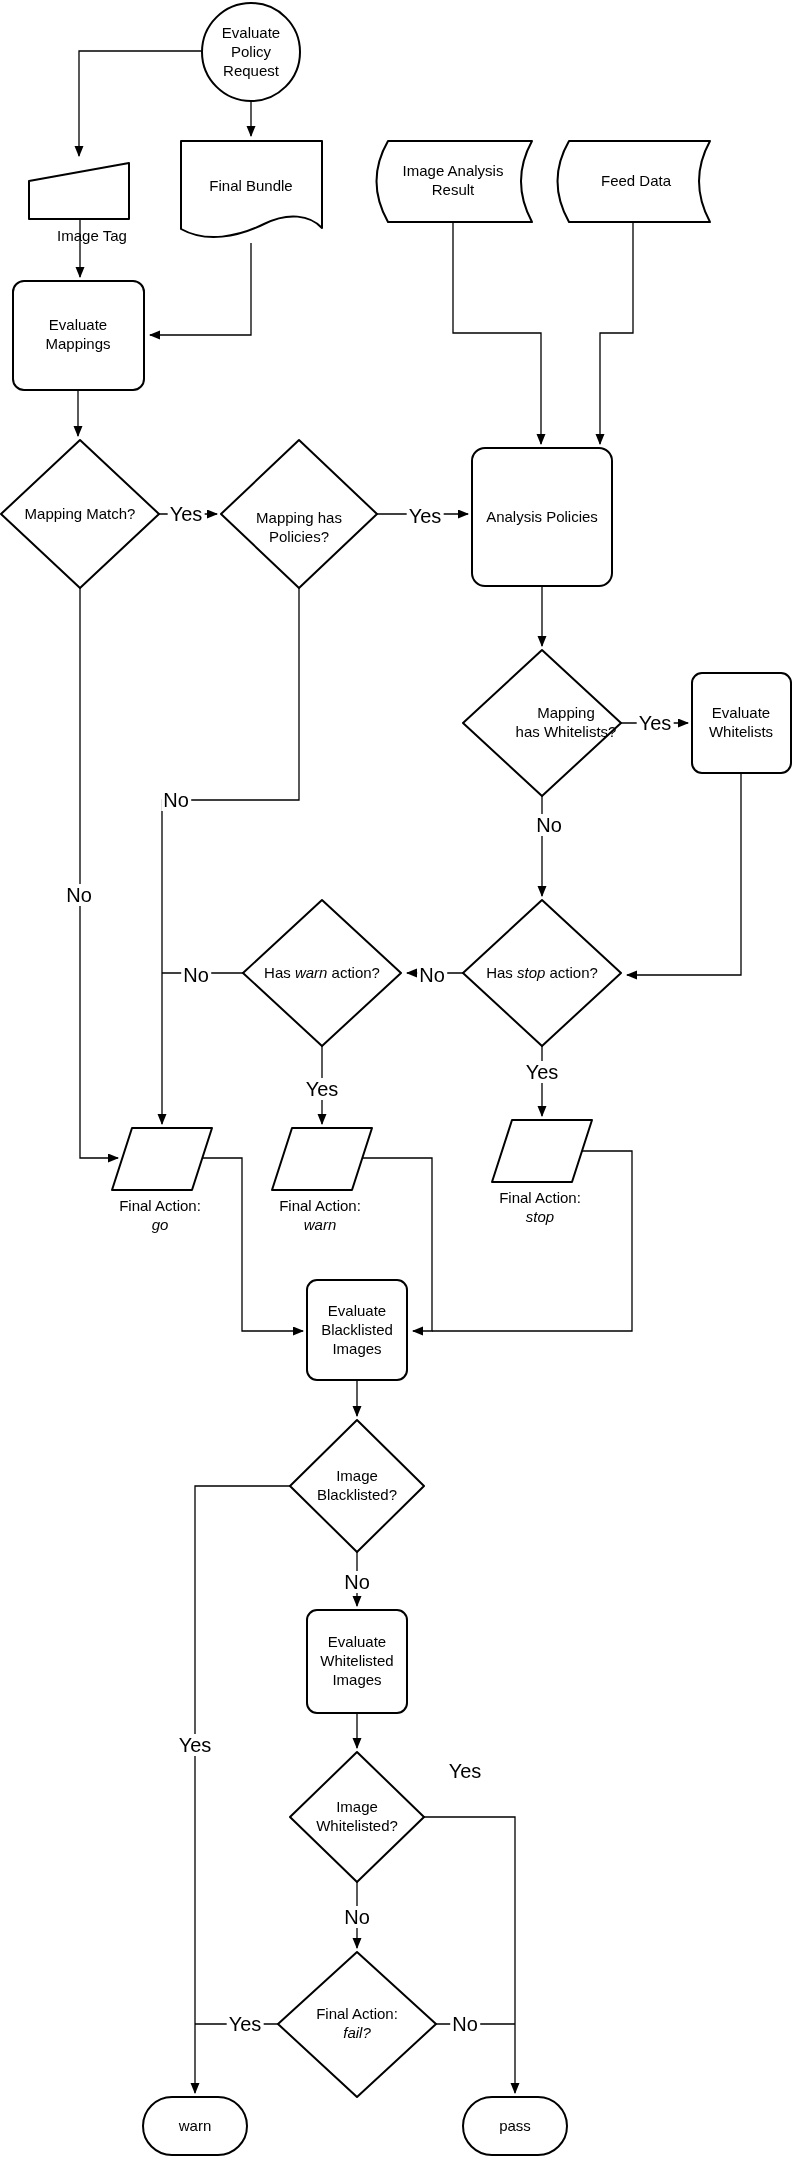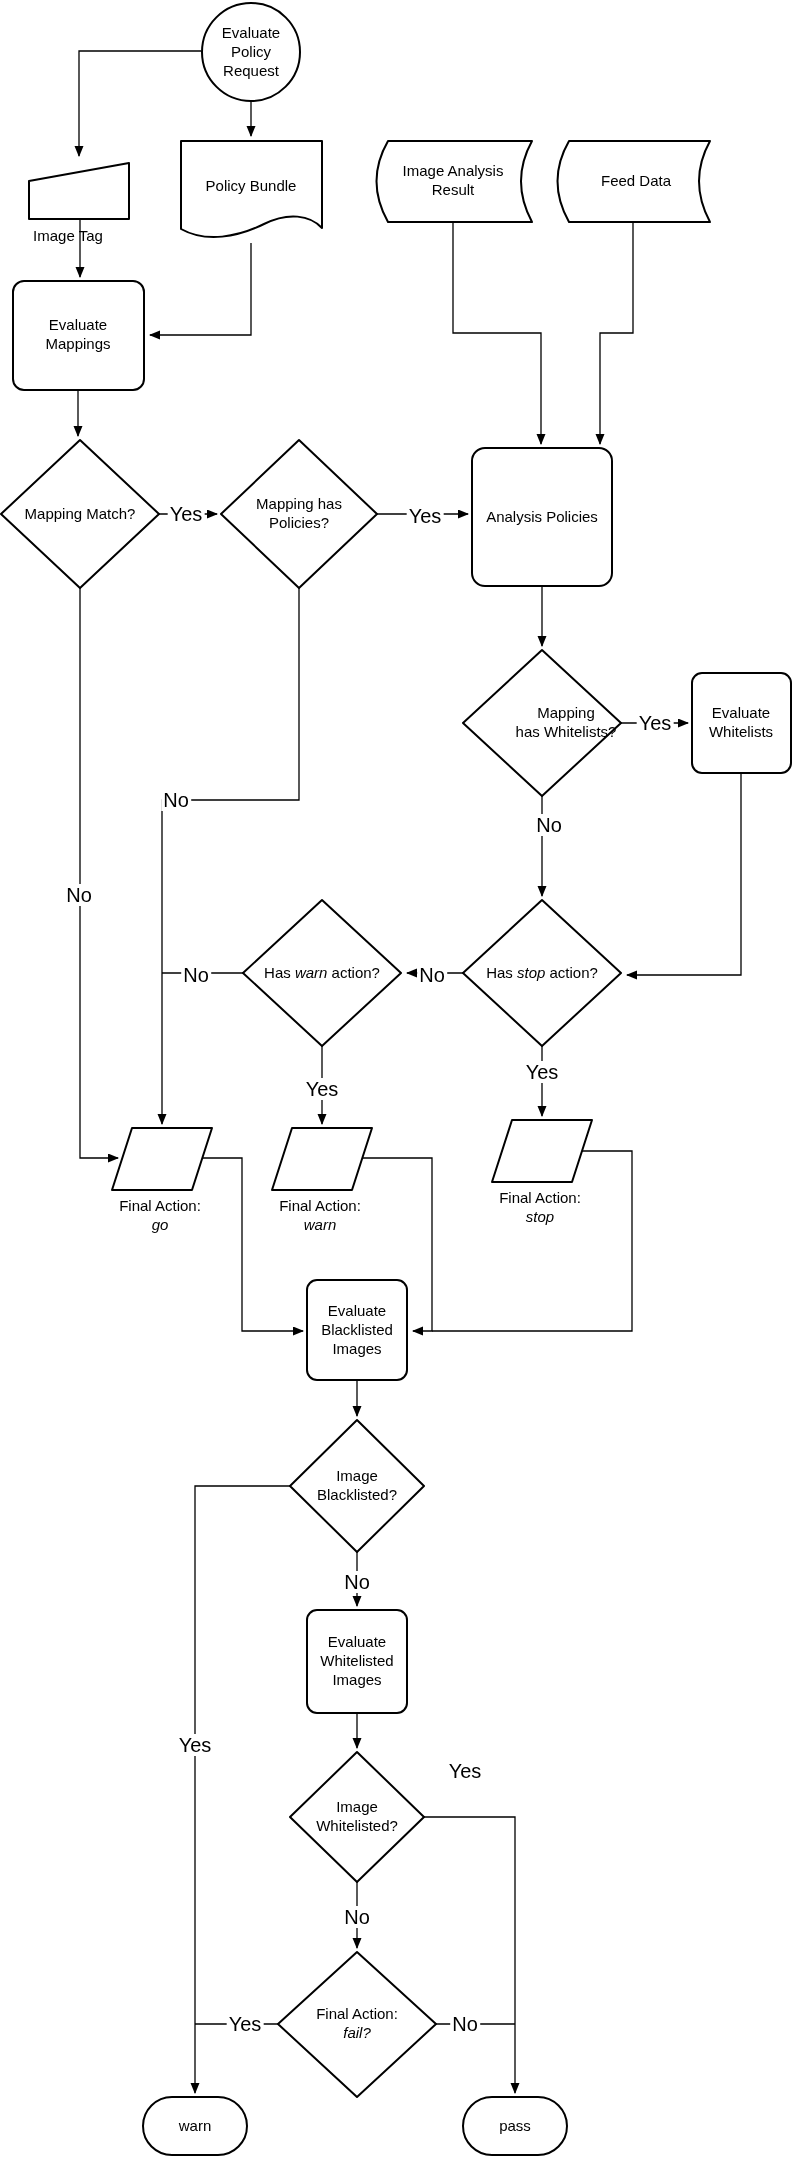--- a/index.html
+++ b/index.html
@@ -80,29 +80,29 @@
     <rect class="shape" x="307" y="1610" width="100" height="103" rx="10"></rect>
     <polygon class="shape" points="357,1752 424,1817 357,1882 290,1817"></polygon>
     <polygon class="shape" points="357,1952 436,2024 357,2097 278,2024"></polygon>
     <rect class="shape" x="143" y="2097" width="104" height="58" rx="29"></rect>
     <rect class="shape" x="463" y="2097" width="104" height="58" rx="29"></rect>
   </svg>
 
   <div class="lbl" style="left:251px;top:52px">Evaluate
 Policy
 Request</div>
-  <div class="lbl" style="left:68px;top:236px">Image Tag</div>
-  <div class="lbl" style="left:251px;top:186px">Policy Bundle</div>
+  <div class="lbl" style="left:92px;top:236px">Image Tag</div>
+  <div class="lbl" style="left:251px;top:186px">Final Bundle</div>
   <div class="lbl" style="left:453px;top:181px">Image Analysis
 Result</div>
   <div class="lbl" style="left:636px;top:181px">Feed Data</div>
   <div class="lbl" style="left:78px;top:335px">Evaluate
 Mappings</div>
   <div class="lbl" style="left:80px;top:514px">Mapping Match?</div>
-  <div class="lbl" style="left:299px;top:514px">Mapping has
+  <div class="lbl" style="left:299px;top:528px">Mapping has
 Policies?</div>
   <div class="lbl" style="left:542px;top:517px">Analysis Policies</div>
   <div class="lbl" style="left:566px;top:723px">Mapping
 has Whitelists?</div>
   <div class="lbl" style="left:741px;top:723px">Evaluate
 Whitelists</div>
 
   <div class="lbl" style="left:322px;top:973px"><span>Has </span><em>warn</em><span> action?</span></div>
   <div class="lbl" style="left:542px;top:973px"><span>Has </span><em>stop</em><span> action?</span></div>
 

